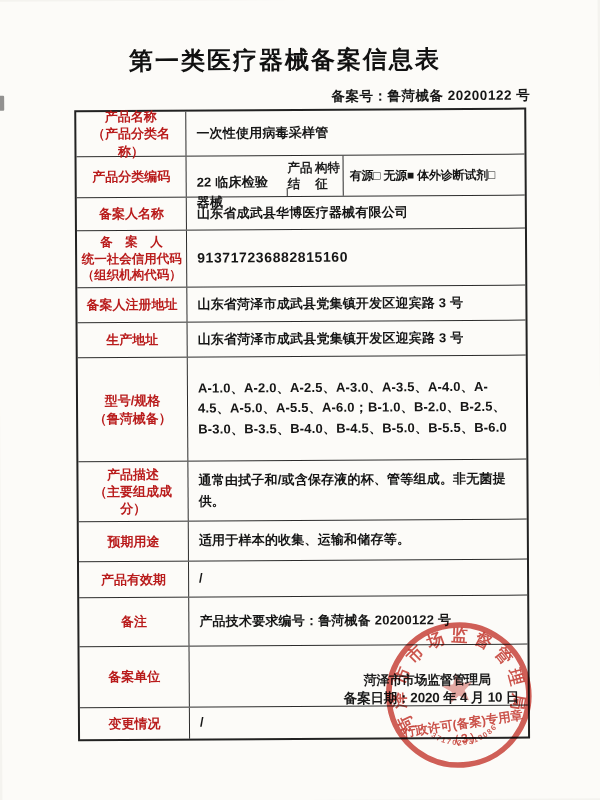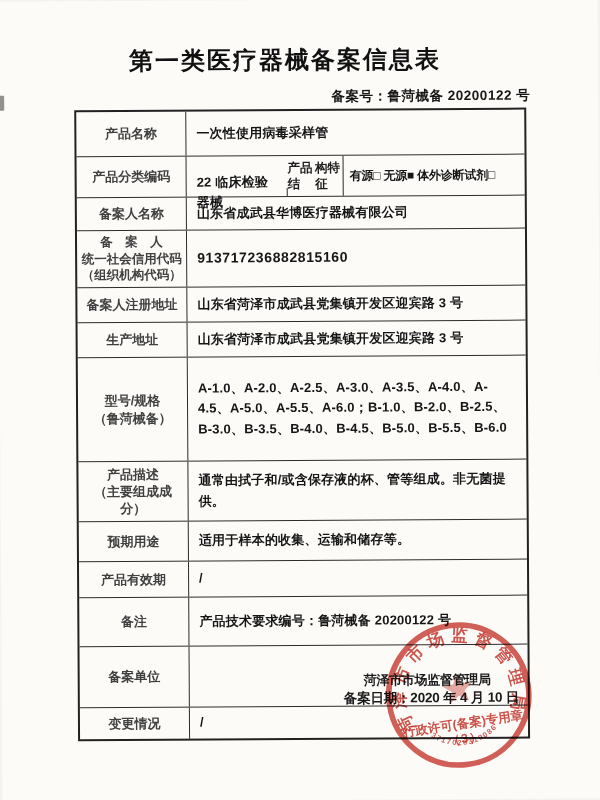--- a/index.html
+++ b/index.html
@@ -25,21 +25,21 @@
     position:absolute;left:76px;top:109px;width:452px;
     border:2px solid #222;box-sizing:border-box;background:transparent;
   }
   .row{display:flex;box-sizing:border-box;border-top:1.5px solid #2c2c2c;}
   .row:first-child{border-top:none;}
   .lbl{
     flex:0 0 110px;width:110px;box-sizing:border-box;
     border-right:1.5px solid #2c2c2c;
     display:flex;flex-direction:column;justify-content:center;align-items:center;
     text-align:center;font-size:13px;font-weight:700;line-height:1.32;
-    padding:2px 3px;color:#404040;
+    padding:2px 3px;color:#b91c1c;
   }
   .val{
     flex:1;box-sizing:border-box;display:flex;align-items:center;
     font-size:13px;font-weight:600;padding:3px 10px;line-height:1.55;
     color:#161616;letter-spacing:.2px;
   }
   .sub{border-right:1.5px solid #2c2c2c;margin-top:32px;}
   .cell-code{flex:0 0 101px;width:101px;}
   .cell-feat{
     flex:0 0 56px;width:56px;box-sizing:border-box;
@@ -82,20 +82,21 @@
 <div class="page">
 
   <div class="title">第一类医疗器械备案信息表</div>
   <div class="record-no">备案号：鲁菏械备 20200122 号</div>
 
   <div class="tbl">
 
     <div class="row r1">
       <div class="lbl">
         <span>产品名称</span>
+        <span>（产品分类名称）</span>
       </div>
       <div class="val">一次性使用病毒采样管</div>
     </div>
 
     <div class="row r2">
       <div class="lbl">产品分类编码</div>
       <div class="val sub cell-code">22 临床检验器械</div>
       <div class="cell-feat">
         <span>产品结</span>
         <span>构特征</span>

